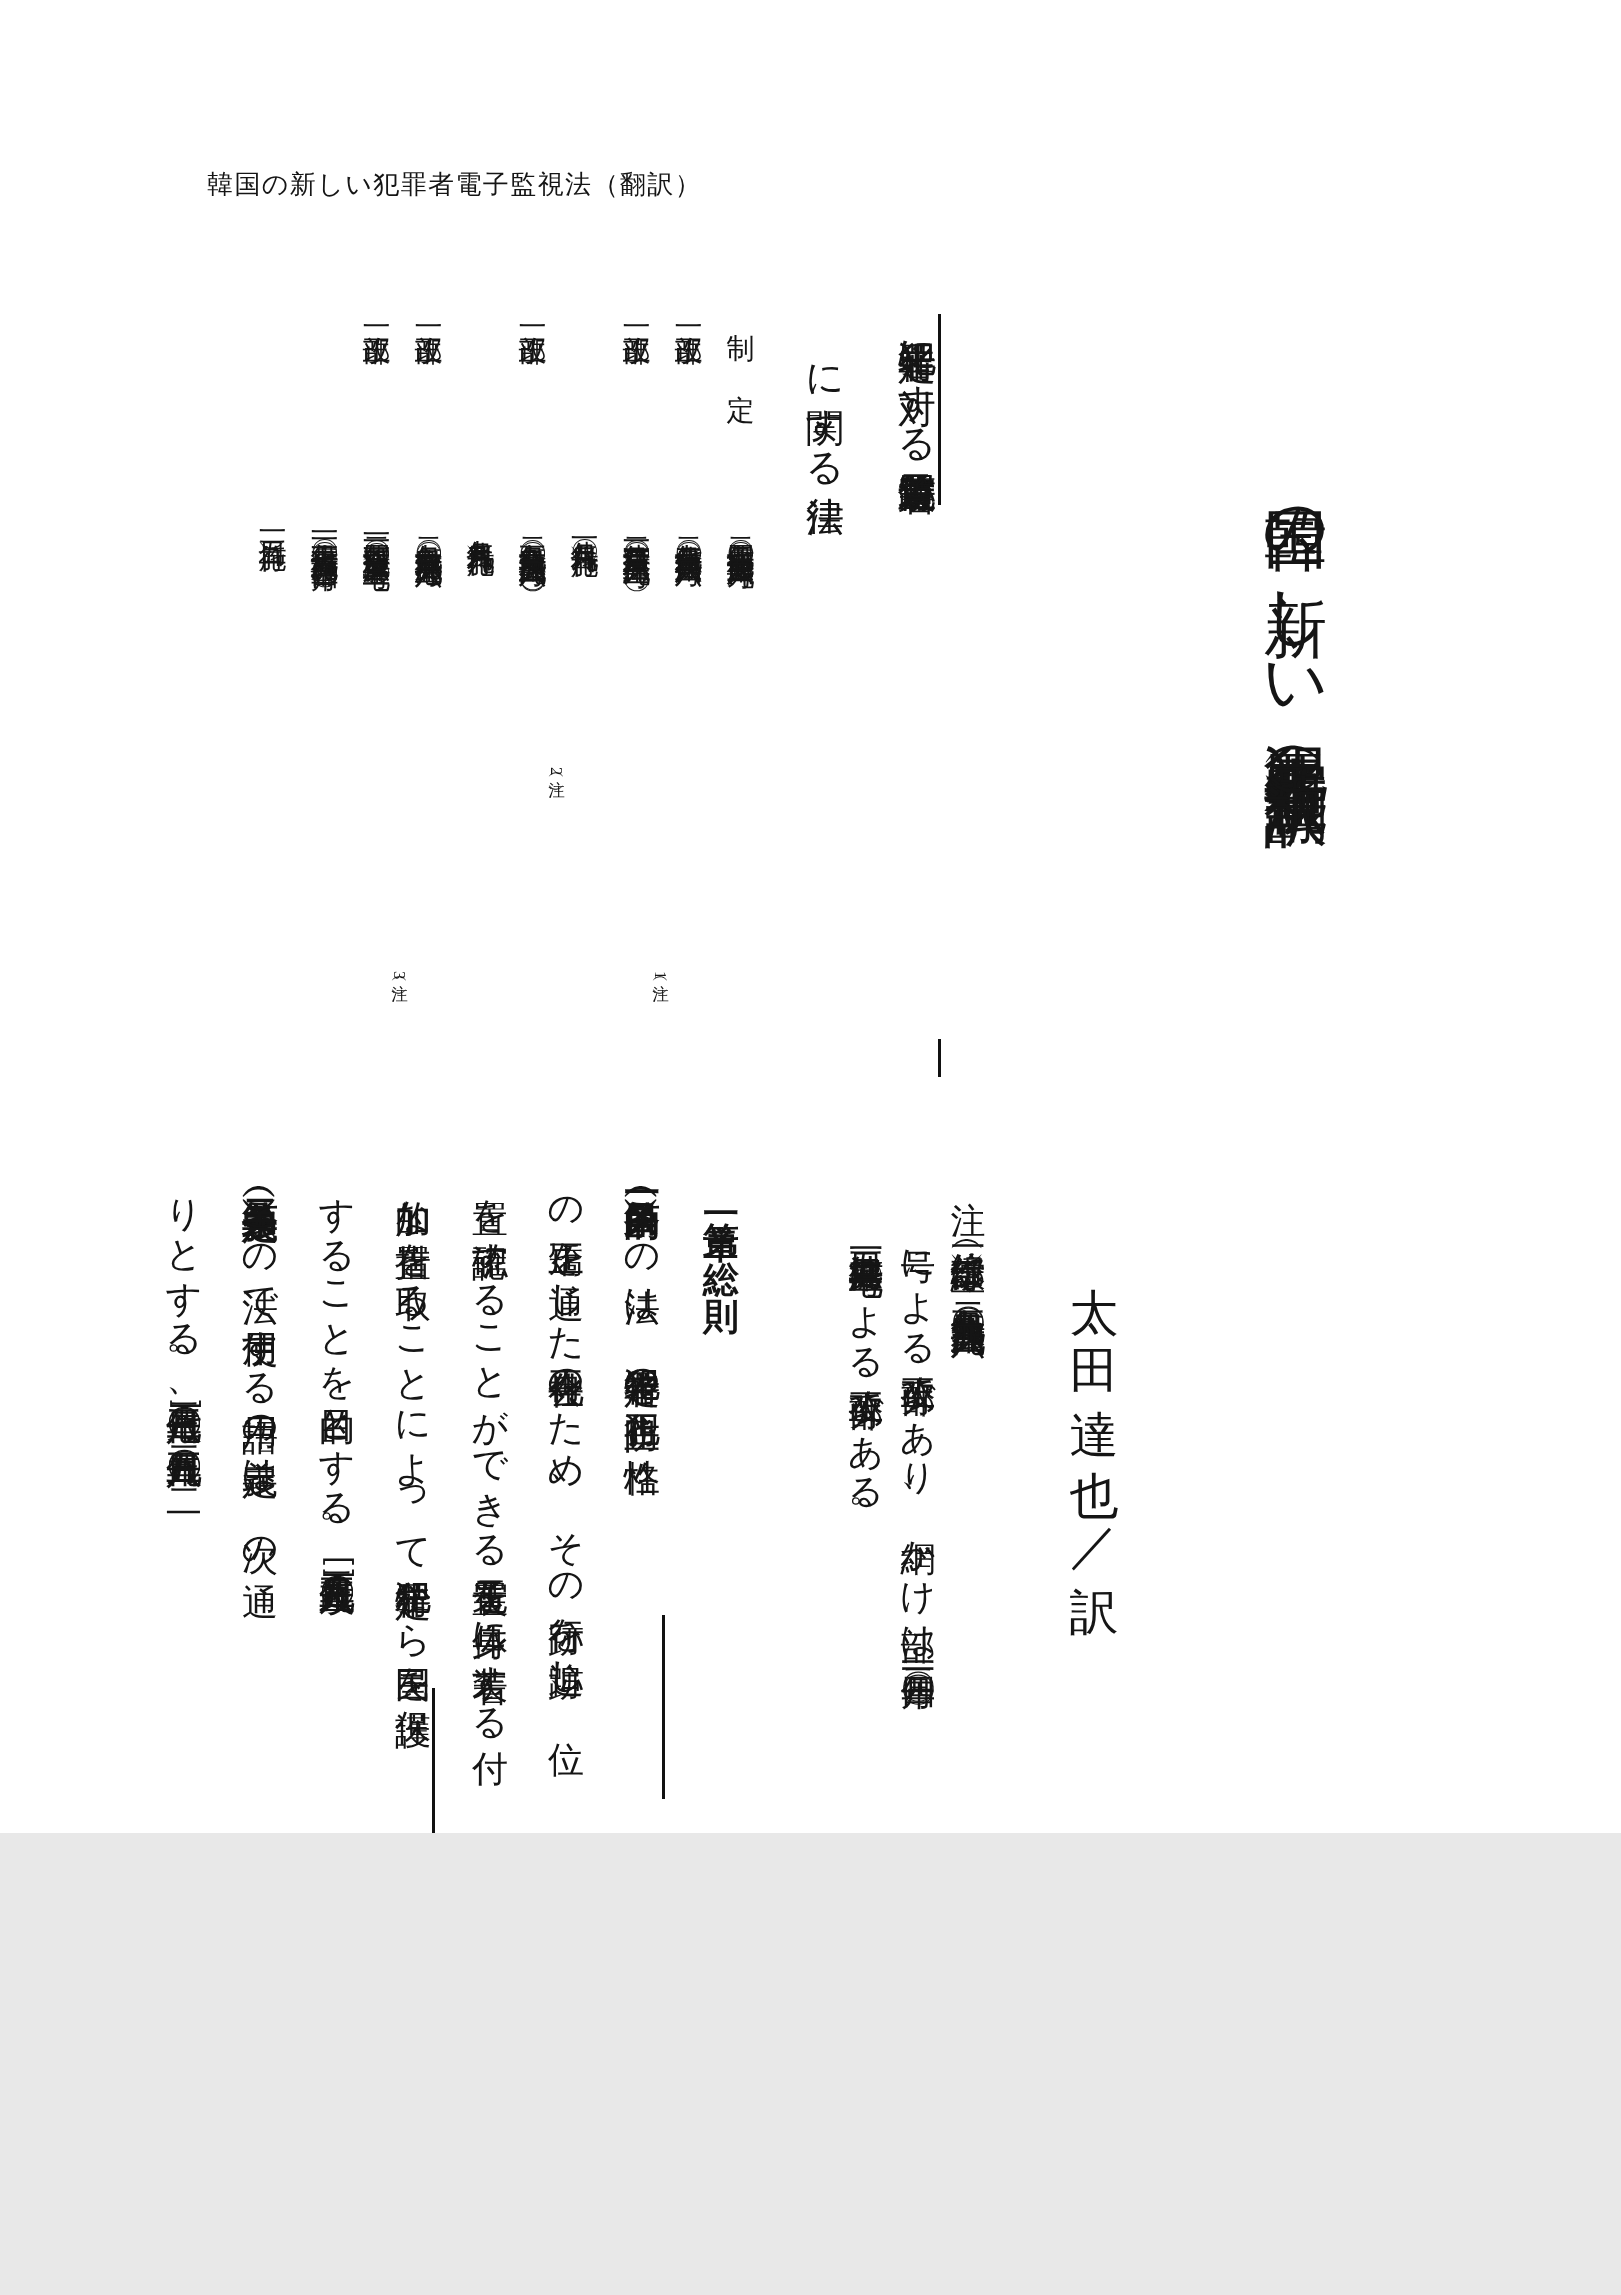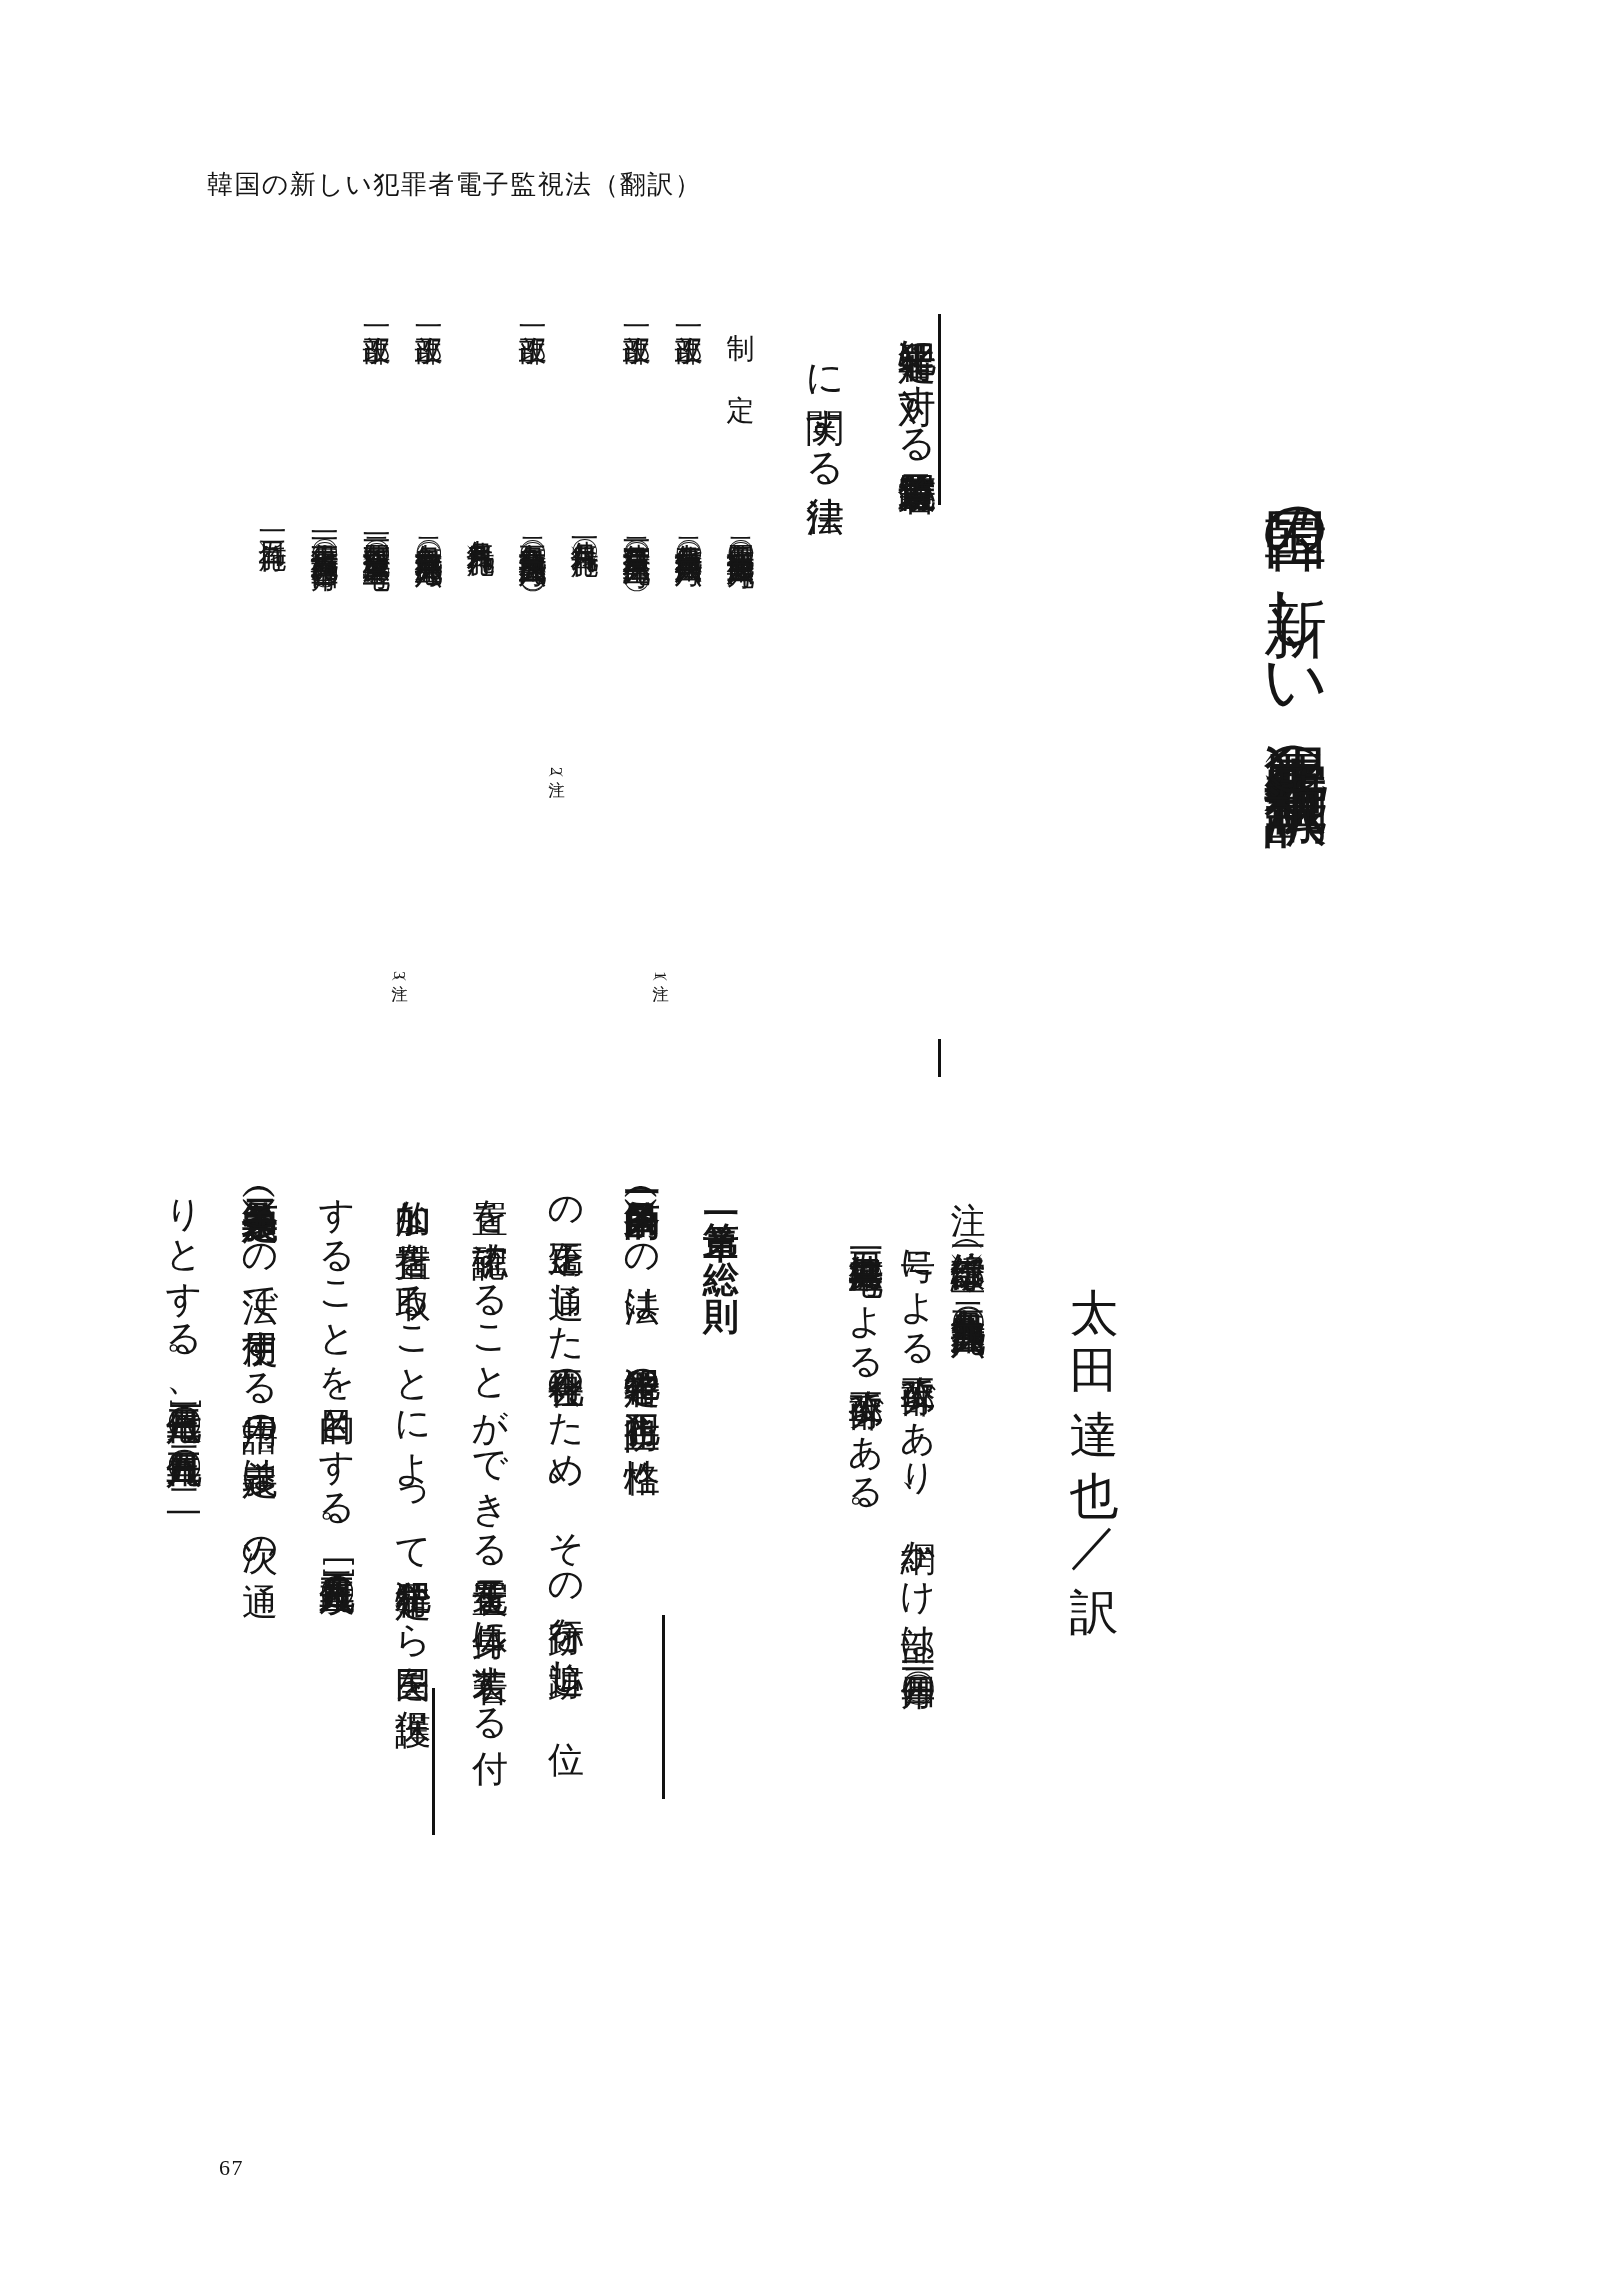--- a/index.html
+++ b/index.html
@@ -1,18 +1,18 @@
 <!DOCTYPE html>
 <html style="font-size:11px"><head>
 <meta charset="utf-8">
 <style>
   html,body{margin:0;padding:0;background:#e8e8e8;}
   .page{
     position:relative;
-    width:1621px;height:2295px;
+    width:1621px;height:1833px;
     margin:0 auto;
     background:#ffffff;
     color:#151515;
     font-family:"Liberation Serif","DejaVu Serif",serif;
     overflow:hidden;
   }
   .vcol{
     position:absolute;
     writing-mode:vertical-rl;
     text-orientation:mixed;

